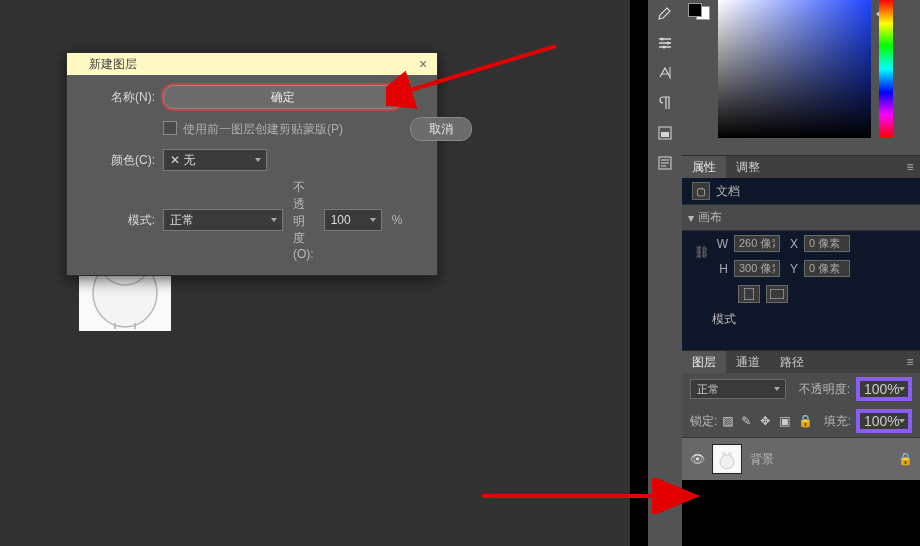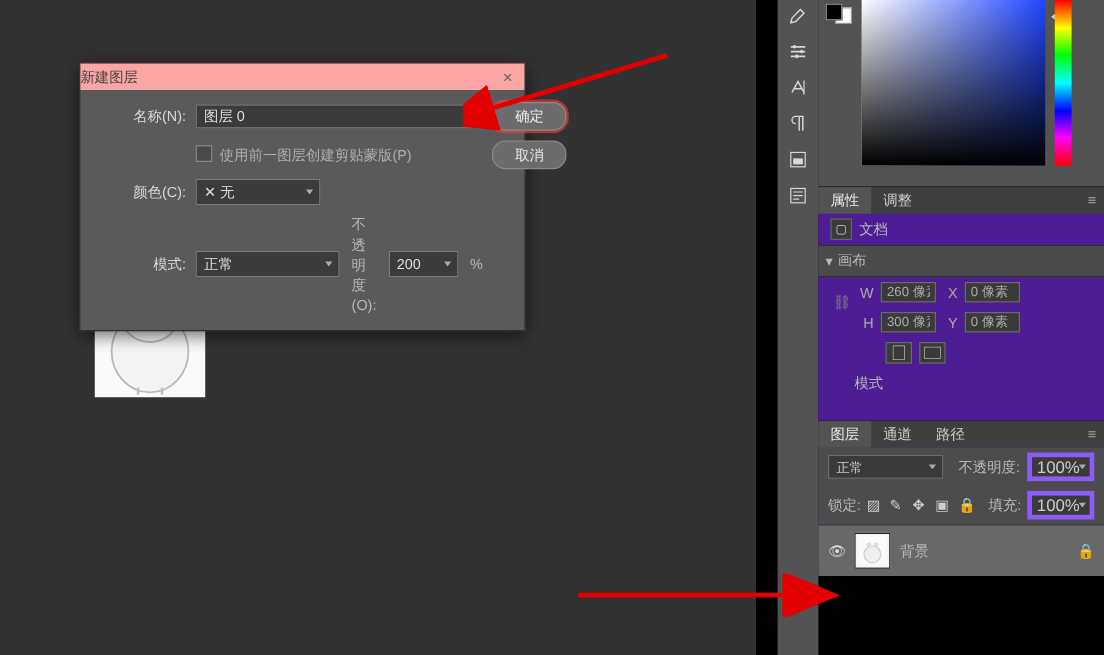--- a/index.html
+++ b/index.html
@@ -1,19 +1,19 @@
 <!DOCTYPE html>
 <html><head>
 <meta charset="utf-8">
 <style>
   html,body{margin:0;padding:0;width:920px;height:546px;overflow:hidden;font-family:"Microsoft YaHei",Arial,sans-serif;font-size:12px;background:#000;color:#b8b8b8}
   .canvas-area{position:absolute;left:0;top:0;width:630px;height:546px;background:#323232}
   .toolbar-col{position:absolute;left:648px;top:0;width:34px;height:546px;background:#535353;display:flex;flex-direction:column;align-items:center;gap:12px;padding-top:4px}
   .toolbar-col .ticon{width:18px;height:18px;display:flex;align-items:center;justify-content:center;color:#d8d8d8}
-  .right-col{position:absolute;left:682px;top:0;right:0;height:468px;background:#4c1d95}
+  .right-col{position:absolute;left:682px;top:0;right:0;height:468px;background:#0f172a}
   
   .color-panel{position:relative;height:155px;background:#535353}
   .color-swatch{position:absolute;left:6px;top:3px;width:12px;height:12px;border:1px solid #999}
   .swatch-fg{background:#000;z-index:2}
   .swatch-bg{background:#fff;left:14px;top:6px;z-index:1}
   .color-grad{position:absolute;left:36px;top:0;width:153px;height:138px;background:linear-gradient(to bottom,rgba(0,0,0,0),#000),linear-gradient(to right,#fff,#1e46ff)}
   .hue-bar{position:absolute;left:197px;top:0;width:14px;height:138px;background:linear-gradient(to bottom,#ff0000 0%,#ffff00 17%,#00ff00 33%,#00ffff 50%,#0000ff 67%,#ff00ff 83%,#ff0000 100%)}
   .panel-arrow{position:absolute;left:194px;top:10px;width:0;height:0;border-top:4px solid transparent;border-bottom:4px solid transparent;border-right:5px solid #d0d0d0}
   
   .prop-panel{border-top:1px solid #2b2b2b}
@@ -41,21 +41,21 @@
   .pct-box{width:40px;height:16px;background:#3a3a3a;border:4px solid #8b5cf6;color:#ccc;font-size:14px;display:flex;align-items:center;padding:0 4px;position:relative}
   .pct-box:after{content:"";position:absolute;right:3px;top:6px;border-left:3px solid transparent;border-right:3px solid transparent;border-top:4px solid #aaa}
   .lock-row{display:flex;align-items:center;gap:5px;padding:4px 8px;background:#4c4c4c;border-bottom:1px solid #3a3a3a}
   .lock-row .ic{width:14px;height:14px;color:#ccc}
   .layer-item{display:flex;align-items:center;gap:8px;padding:6px 8px;background:#686868}
   .eye{width:14px;height:14px;color:#ddd}
   .layer-thumb{width:28px;height:28px;background:#f6f6f6;border:1px solid #222;display:flex;align-items:center;justify-content:center}
   .lock-right{margin-left:auto;width:14px;height:14px;color:#ccc}
   
   .dialog{position:absolute;left:66px;top:52px;width:370px;background:#5a5a5a;border:1px solid #2e2e2e;box-shadow:0 4px 14px rgba(0,0,0,.6)}
-  .dlg-title{background:#fca5a5;color:#444;height:22px;display:flex;align-items:center;padding:0 0;position:relative}
+  .dlg-title{background:#fef9c3;color:#444;height:22px;display:flex;align-items:center;padding:0 22px;position:relative}
   .dlg-close{position:absolute;right:6px;top:3px;width:16px;height:16px;color:#666;cursor:pointer;font-size:14px;line-height:16px;text-align:center}
   .dlg-body{padding:10px 14px 14px;display:grid;grid-template-columns:74px 1fr 62px;gap:8px 8px;align-items:center}
   .dlg-body .lbl{text-align:right;color:#d8d8d8}
   .dlg-input{height:20px;background:#3b3b3b;border:1px solid #7a7a7a;color:#ddd;padding:0 6px;font-size:12px;box-sizing:border-box;width:100%}
   .dlg-btn{height:22px;border:1px solid #8a8a8a;border-radius:11px;background:#6c6c6c;color:#e8e8e8;display:flex;align-items:center;justify-content:center;cursor:pointer}
   .dlg-btn.primary{box-shadow:0 0 0 2px rgba(255,60,60,.6)}
   .chk-row{grid-column:2/3;display:flex;align-items:flex-start;gap:6px;color:#aeaeae}
   .chk{width:12px;height:12px;border:1px solid #8a8a8a;background:#4a4a4a}
   .dlg-sel{height:20px;background:#3b3b3b;border:1px solid #7a7a7a;color:#ddd;min-width:80px;display:inline-flex;align-items:center;padding:0 16px 0 6px;position:relative;font-size:12px}
   .dlg-sel:after{content:"";position:absolute;right:5px;top:8px;border-left:3px solid transparent;border-right:3px solid transparent;border-top:4px solid #aaa}
@@ -86,39 +86,38 @@
     </svg>
   </div>
 
   <div class="dialog">
     <div class="dlg-title">
       <span>新建图层</span>
       <span class="dlg-close">×</span>
     </div>
     <div class="dlg-body">
       <span class="lbl">名称(N):</span>
-      <input class="dlg-input" value="图层 0" style="">
       <div class="dlg-btn primary">确定</div>
 
       <span></span>
       <div class="chk-row">
         <span class="chk"></span>
         <span>使用前一图层创建剪贴蒙版(P)</span>
       </div>
       <div class="dlg-btn">取消</div>
 
       <span class="lbl">颜色(C):</span>
       <div><span class="dlg-sel">✕ 无</span></div>
       <span></span>
 
       <span class="lbl">模式:</span>
       <div style="display:flex;align-items:center;gap:10px">
         <span class="dlg-sel" style="min-width:96px">正常</span>
         <span>不透明度(O):</span>
-        <span class="dlg-sel" style="min-width:34px">200</span>
+        <span class="dlg-sel" style="min-width:34px">100</span>
         <span>%</span>
       </div>
       <span></span>
     </div>
   </div>
 </div>
 
 <div class="toolbar-col">
   <span class="ticon">
       <svg width="16" height="16" viewBox="0 0 16 16">

